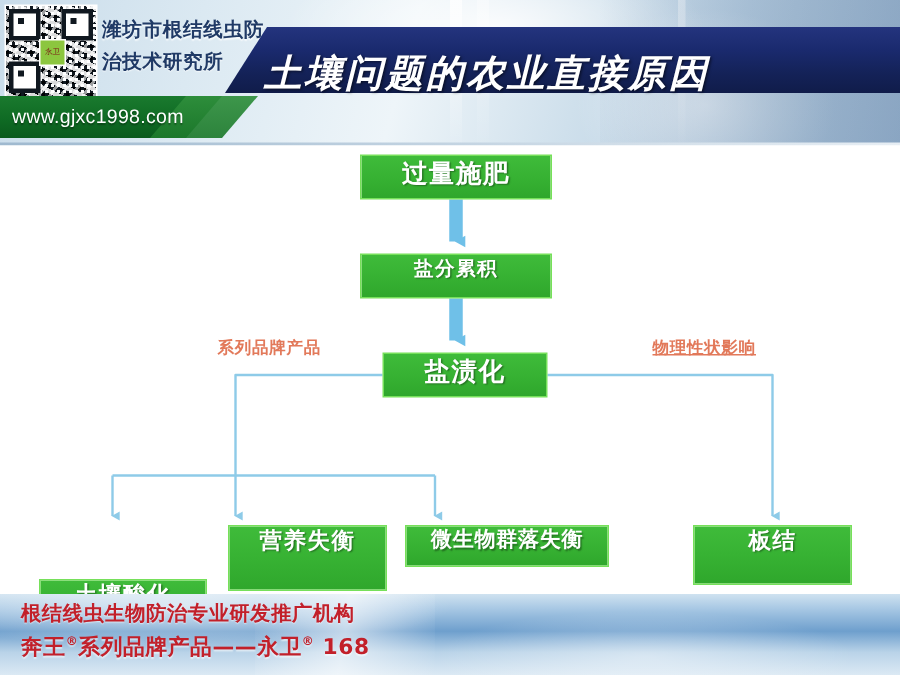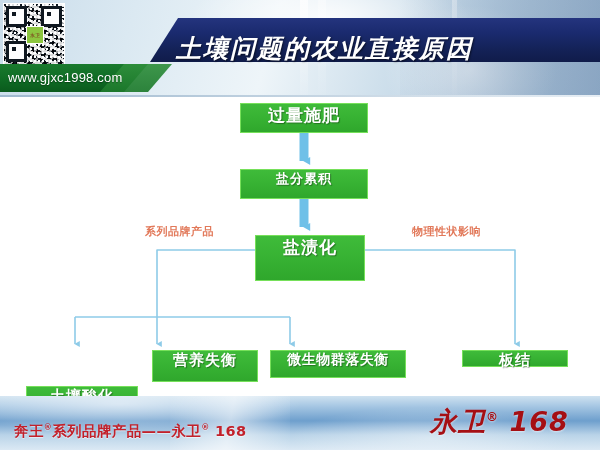--- a/index.html
+++ b/index.html
@@ -179,20 +179,21 @@
 
   <div class="qr-wrap">
     <div class="qr">
       <span class="qr-eye tl"></span>
       <span class="qr-eye tr"></span>
       <span class="qr-eye bl"></span>
       <span class="qr-center">永卫</span>
     </div>
   </div>
 
+  <div class="institute">潍坊市根结线虫防治技术研究所</div>
 
   <div class="web-ribbon"></div>
   <div class="web-ribbon2"></div>
   <div class="web-text">www.gjxc1998.com</div>
 
   <div class="title-banner"></div>
   <div class="title-text">土壤问题的农业直接原因</div>
 
   <div class="canvas">
     <svg class="svg-layer" viewBox="0 0 600 299">
@@ -218,41 +219,40 @@
       <path d="M365,153 L515,153 L515,247" stroke="#8ecbe8" stroke-width="1.6" fill="none" stroke-linejoin="round" marker-end="url(#ahs)"></path>
     </svg>
 
     <div>
       <div class="node" style="left:240px;top:6px;width:128px;height:30px;font-size:17px;">
         <span>过量施肥</span>
       </div>
       <div class="node" style="left:240px;top:72px;width:128px;height:30px;font-size:13px;">
         <span>盐分累积</span>
       </div>
-      <div class="node" style="left:255px;top:138px;width:110px;height:46px;font-size:17px;">
+      <div class="node" style="left:255px;top:138px;width:110px;height:30px;font-size:17px;">
         <span>盐渍化</span>
       </div>
       <div class="node" style="left:26px;top:253px;width:112px;height:28px;font-size:15px;margin-top:36px;">
         <span>土壤酸化</span>
       </div>
-      <div class="node" style="left:152px;top:253px;width:106px;height:32px;font-size:15px;">
+      <div class="node" style="left:152px;top:253px;width:106px;height:44px;font-size:15px;">
         <span>营养失衡</span>
       </div>
       <div class="node" style="left:270px;top:253px;width:136px;height:28px;font-size:14px;letter-spacing:.5px;">
         <span>微生物群落失衡</span>
       </div>
-      <div class="node" style="left:462px;top:253px;width:106px;height:17px;font-size:15px;">
+      <div class="node" style="left:462px;top:253px;width:106px;height:40px;font-size:15px;">
         <span>板结</span>
       </div>
     </div>
 
     <div class="edge-label" style="left:145px;top:127px;">系列品牌产品</div>
-    <div class="edge-label" style="left:412px;top:127px;">物理性状影响</div>
+    <div class="edge-label" style="left:435px;top:127px;text-decoration:underline;">物理性状影响</div>
   </div>
 
   <div class="footer">
     <div class="mist"></div>
   </div>
+  <div class="footer-line1">根结线虫生物防治专业研发推广机构</div>
   <div class="footer-line2"><span>奔王</span><span class="reg">®</span><span>系列品牌产品——永卫</span><span class="reg">®</span><span> 168</span></div>
-  <div class="brand-logo"><span>永卫</span><span class="reg">®</span>
-    <span class="num">168</span></div>
 
 </div>
 
 </body></html>

